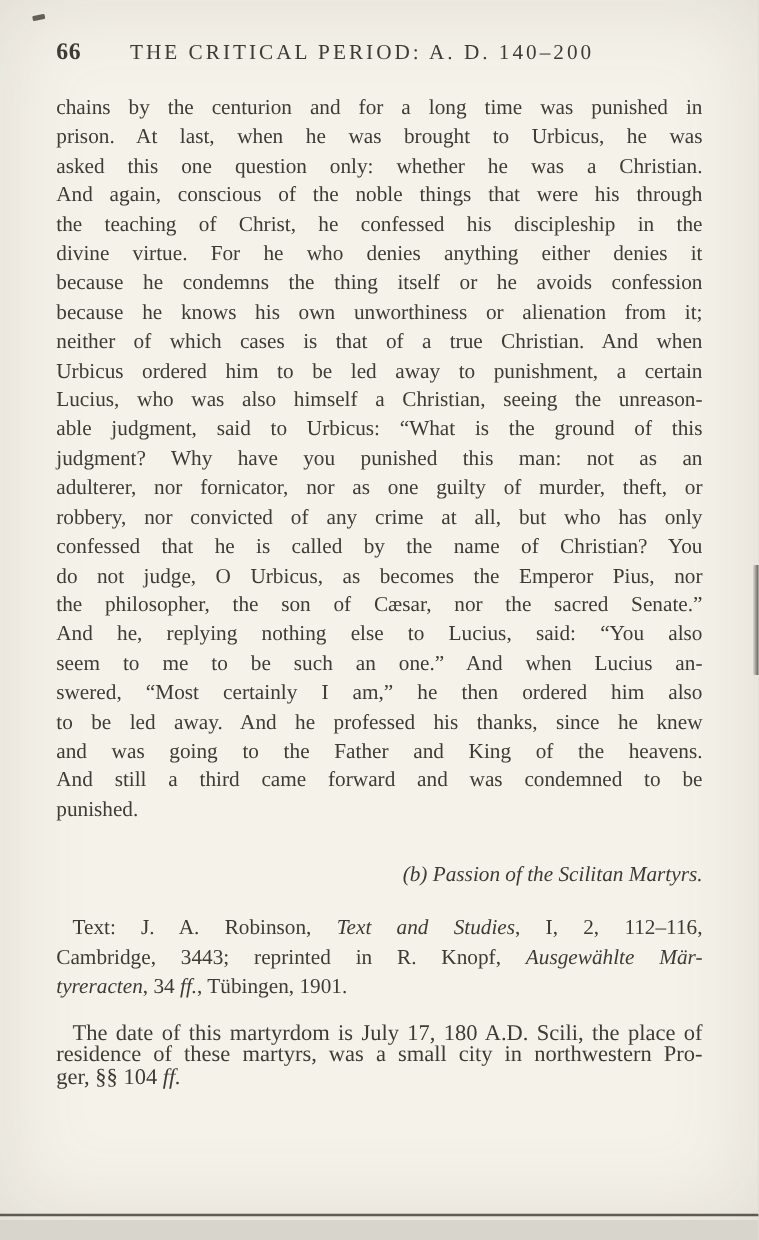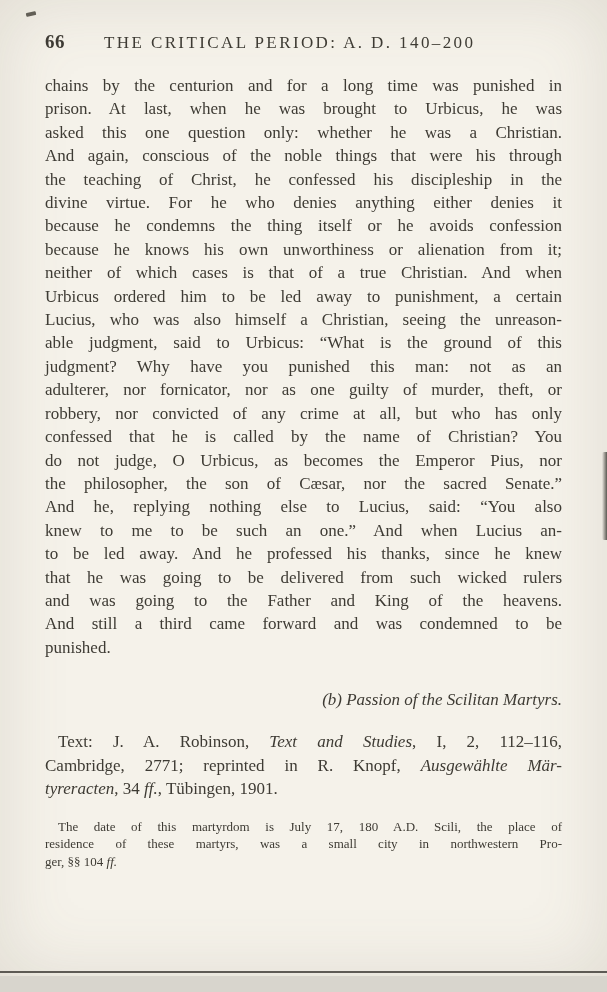--- a/index.html
+++ b/index.html
@@ -64,21 +64,21 @@
     margin-top:19px;
     font-size:17px;
     line-height:23.5px;
   }
   .citation-block .tline.first,
   .footnote-block .tline.first{
     text-indent:13px;
   }
   .footnote-block{
     margin-top:17px;
-    font-size:13px;
+    font-size:18px;
     line-height:17.7px;
   }
   
   .speck-topleft{
     position:absolute;left:26px;top:12px;
     width:10px;height:4px;
     background:#4a463e;
     border-radius:1px;
     transform:rotate(-12deg);
     opacity:.85;
@@ -126,33 +126,33 @@
         <div class="tline"><span>Urbicus ordered him to be led away to punishment, a certain</span></div>
         <div class="tline"><span>Lucius, who was also himself a Christian, seeing the unreason-</span></div>
         <div class="tline"><span>able judgment, said to Urbicus: “What is the ground of this</span></div>
         <div class="tline"><span>judgment? Why have you punished this man: not as an</span></div>
         <div class="tline"><span>adulterer, nor fornicator, nor as one guilty of murder, theft, or</span></div>
         <div class="tline"><span>robbery, nor convicted of any crime at all, but who has only</span></div>
         <div class="tline"><span>confessed that he is called by the name of Christian? You</span></div>
         <div class="tline"><span>do not judge, O Urbicus, as becomes the Emperor Pius, nor</span></div>
         <div class="tline"><span>the philosopher, the son of Cæsar, nor the sacred Senate.”</span></div>
         <div class="tline"><span>And he, replying nothing else to Lucius, said: “You also</span></div>
-        <div class="tline"><span>knew to me to be such an one.” And when Lucius an-</span></div>
+        <div class="tline"><span>seem to me to be such an one.” And when Lucius an-</span></div>
+        <div class="tline"><span>swered, “Most certainly I am,” he then ordered him also</span></div>
         <div class="tline"><span>to be led away. And he professed his thanks, since he knew</span></div>
-        <div class="tline"><span>that he was going to be delivered from such wicked rulers</span></div>
         <div class="tline"><span>and was going to the Father and King of the heavens.</span></div>
         <div class="tline"><span>And still a third came forward and was condemned to be</span></div>
         <div class="tline last"><span>punished.</span></div>
       </div>
 
     <div class="section-heading">(b) Passion of the Scilitan Martyrs.</div>
 
     <div class="citation-block">
         <div class="tline first"><span>Text: J. A. Robinson, </span><span class="italic">Text and Studies</span><span>, I, 2, 112–116,</span></div>
-        <div class="tline"><span>Cambridge, 2771; reprinted in R. Knopf, </span><span class="italic">Ausgewählte Mär-</span></div>
+        <div class="tline"><span>Cambridge, 3443; reprinted in R. Knopf, </span><span class="italic">Ausgewählte Mär-</span></div>
         <div class="tline last"><span class="italic">tyreracten</span><span>, 34 </span><span class="italic">ff.</span><span>, Tübingen, 1901.</span></div>
       </div>
 
     <div class="footnote-block">
         <div class="tline first"><span>The date of this martyrdom is July 17, 180 A.D. Scili, the place of</span></div>
         <div class="tline"><span>residence of these martyrs, was a small city in northwestern Pro-</span></div>
         <div class="tline last"><span>ger, §§ 104 </span><span class="italic">ff.</span></div>
       </div>
 
   </div>

